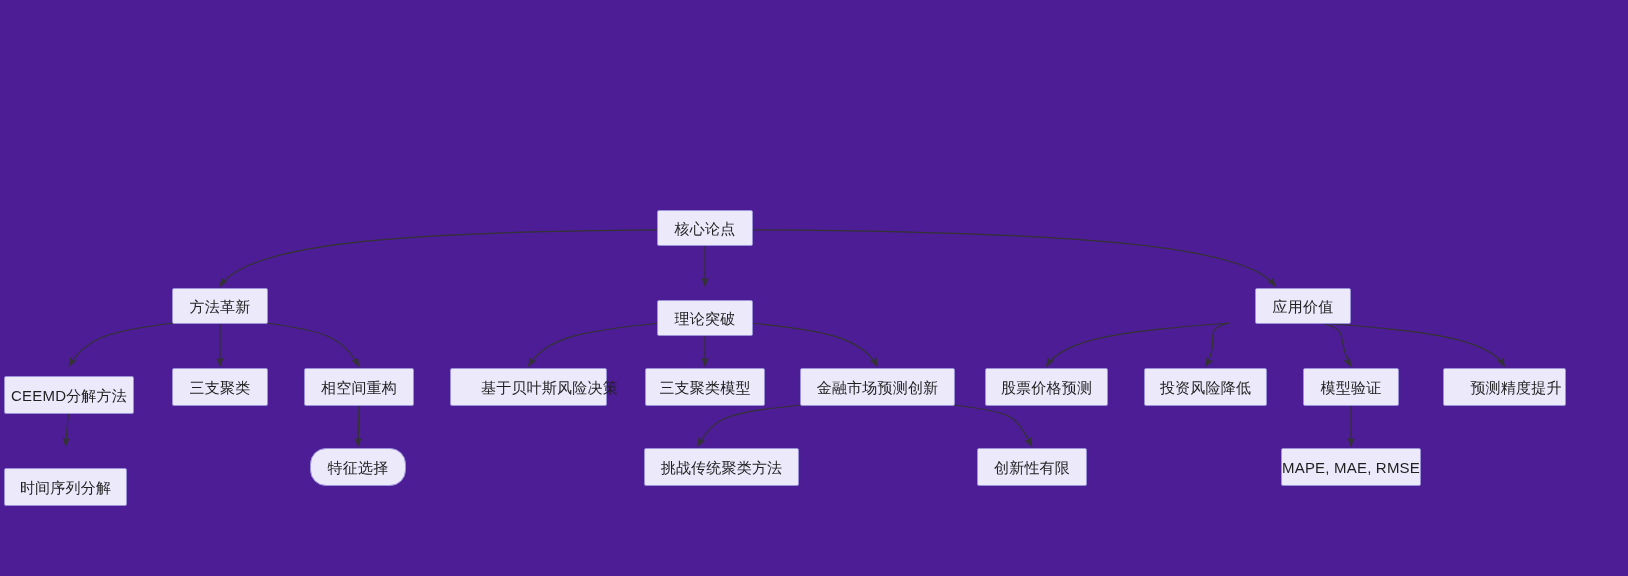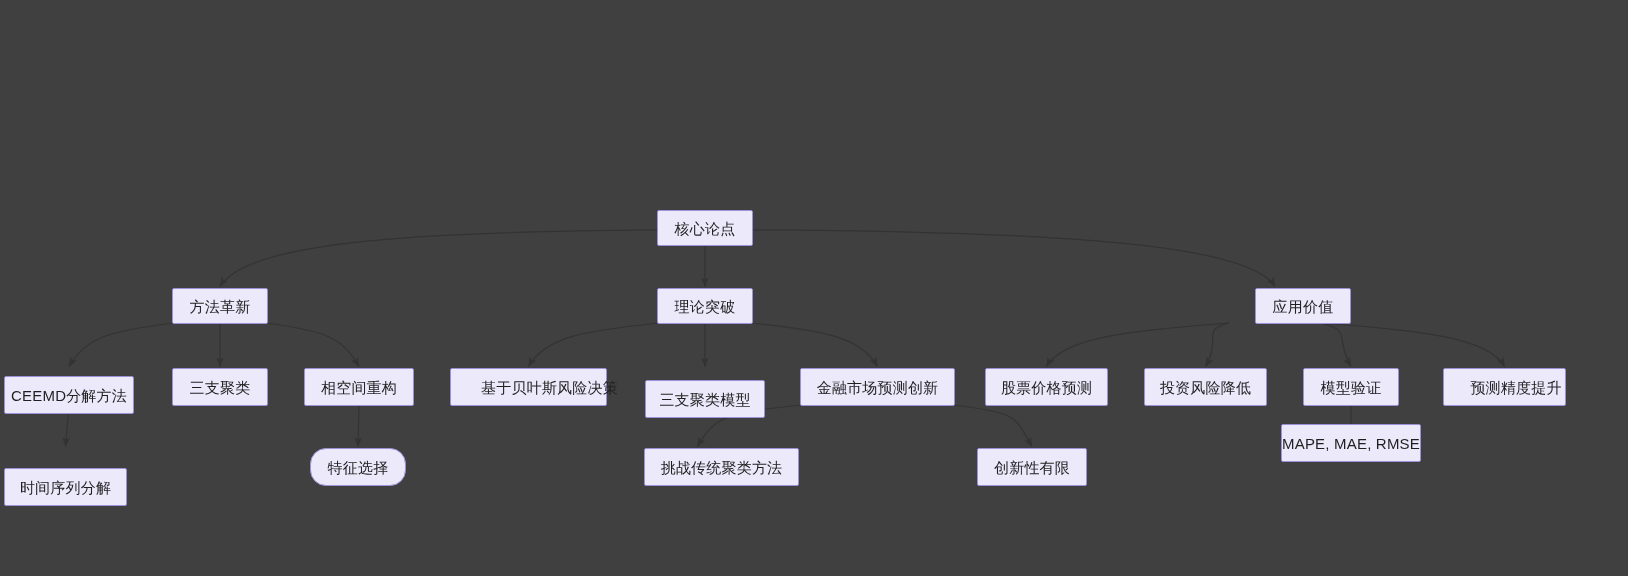--- a/index.html
+++ b/index.html
@@ -5,21 +5,21 @@
   html,body{margin:0;padding:0;background:#ffffff;}
   body{
     width:1628px;height:576px;
     font-family:"Liberation Sans","DejaVu Sans",sans-serif;
     overflow:hidden;
   }
   #diagram-root{
     position:relative;
     width:1628px;
     height:576px;
-    background:#404040;
+    background:#4c1d95;
   }
   #edge-layer{
     position:absolute;
     left:0;top:0;
     width:1628px;height:576px;
     pointer-events:none;
   }
   .node{
     position:absolute;
     box-sizing:border-box;
@@ -72,39 +72,39 @@
         <path d="M1351,406 L1351,446.5" fill="none" stroke="#333333" stroke-width="1.2" marker-end="url(#arrowhead)"></path>
       </g>
   </svg>
   <div id="node-layer">
       <div class="node" style="left: 657px; top: 210px; width: 96px; height: 36px;">
         <span class="node-label">核心论点</span>
       </div>
       <div class="node" style="left: 172px; top: 288px; width: 96px; height: 36px;">
         <span class="node-label">方法革新</span>
       </div>
-      <div class="node" style="left: 657px; top: 288px; width: 96px; height: 36px; justify-content: center;">
+      <div class="node" style="left: 657px; top: 300px; width: 96px; height: 36px; justify-content: center;">
         <span class="node-label">理论突破</span>
       </div>
       <div class="node" style="left: 1227px; top: 288px; width: 96px; height: 36px; margin-left: 28px;">
         <span class="node-label">应用价值</span>
       </div>
       <div class="node" style="left: 4px; top: 376px; width: 130px; height: 38px;">
         <span class="node-label">CEEMD分解方法</span>
       </div>
       <div class="node" style="left: 172px; top: 368px; width: 96px; height: 38px;">
         <span class="node-label">三支聚类</span>
       </div>
       <div class="node" style="left: 304px; top: 368px; width: 110px; height: 38px;">
         <span class="node-label">相空间重构</span>
       </div>
       <div class="node" style="left: 450px; top: 368px; width: 157px; height: 38px; padding-left: 42px;">
         <span class="node-label">基于贝叶斯风险决策</span>
       </div>
-      <div class="node" style="left: 645px; top: 380px; width: 120px; height: 38px;">
+      <div class="node" style="left: 645px; top: 368px; width: 120px; height: 38px;">
         <span class="node-label">三支聚类模型</span>
       </div>
       <div class="node" style="left: 800px; top: 368px; width: 155px; height: 38px;">
         <span class="node-label">金融市场预测创新</span>
       </div>
       <div class="node" style="left: 985px; top: 368px; width: 123px; height: 38px;">
         <span class="node-label">股票价格预测</span>
       </div>
       <div class="node" style="left: 1144px; top: 368px; width: 123px; height: 38px;">
         <span class="node-label">投资风险降低</span>
@@ -120,17 +120,17 @@
       </div>
       <div class="node" style="left: 310px; top: 448px; width: 96px; height: 38px; border-radius: 16px;">
         <span class="node-label">特征选择</span>
       </div>
       <div class="node" style="left: 644px; top: 448px; width: 155px; height: 38px;">
         <span class="node-label">挑战传统聚类方法</span>
       </div>
       <div class="node" style="left: 977px; top: 448px; width: 110px; height: 38px;">
         <span class="node-label">创新性有限</span>
       </div>
-      <div class="node" style="left: 1281px; top: 424px; width: 140px; height: 38px;">
+      <div class="node" style="left: 1281px; top: 448px; width: 140px; height: 38px;">
         <span class="node-label">MAPE, MAE, RMSE</span>
       </div>
     </div>
 </div>
 
 </body></html>

